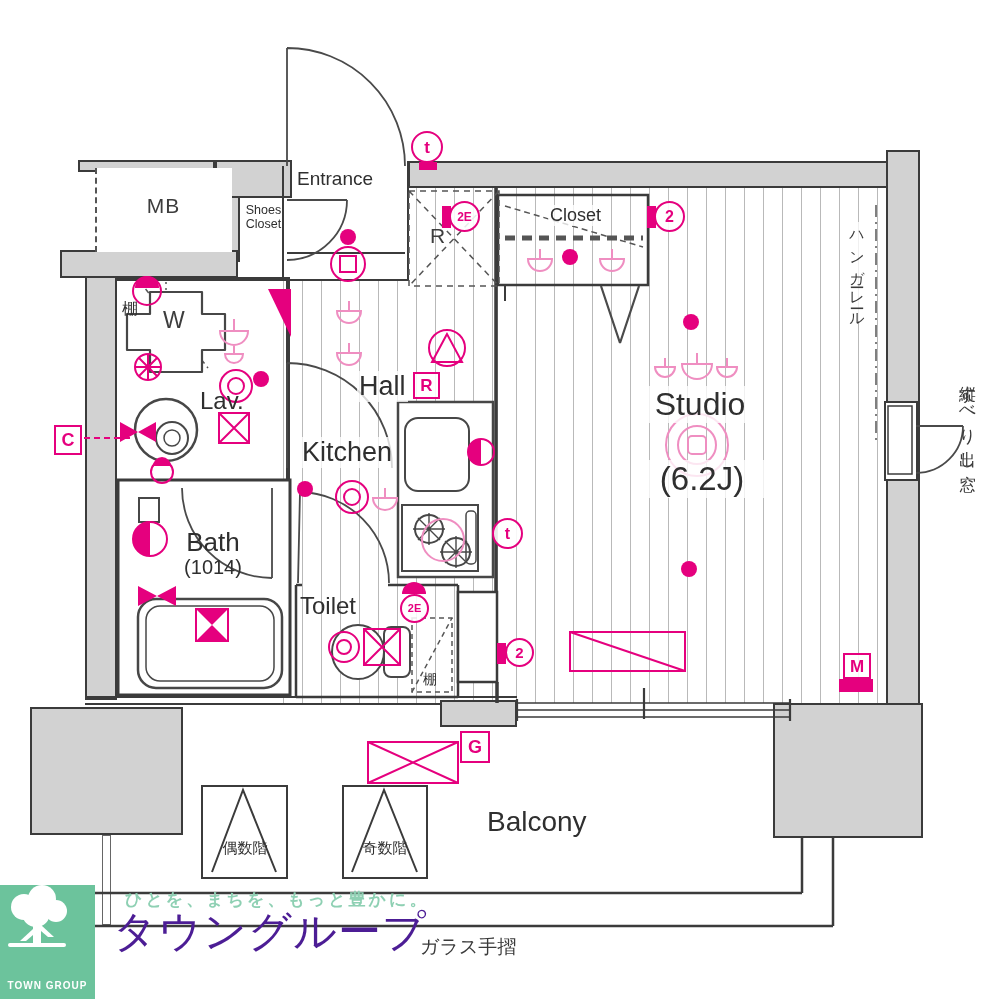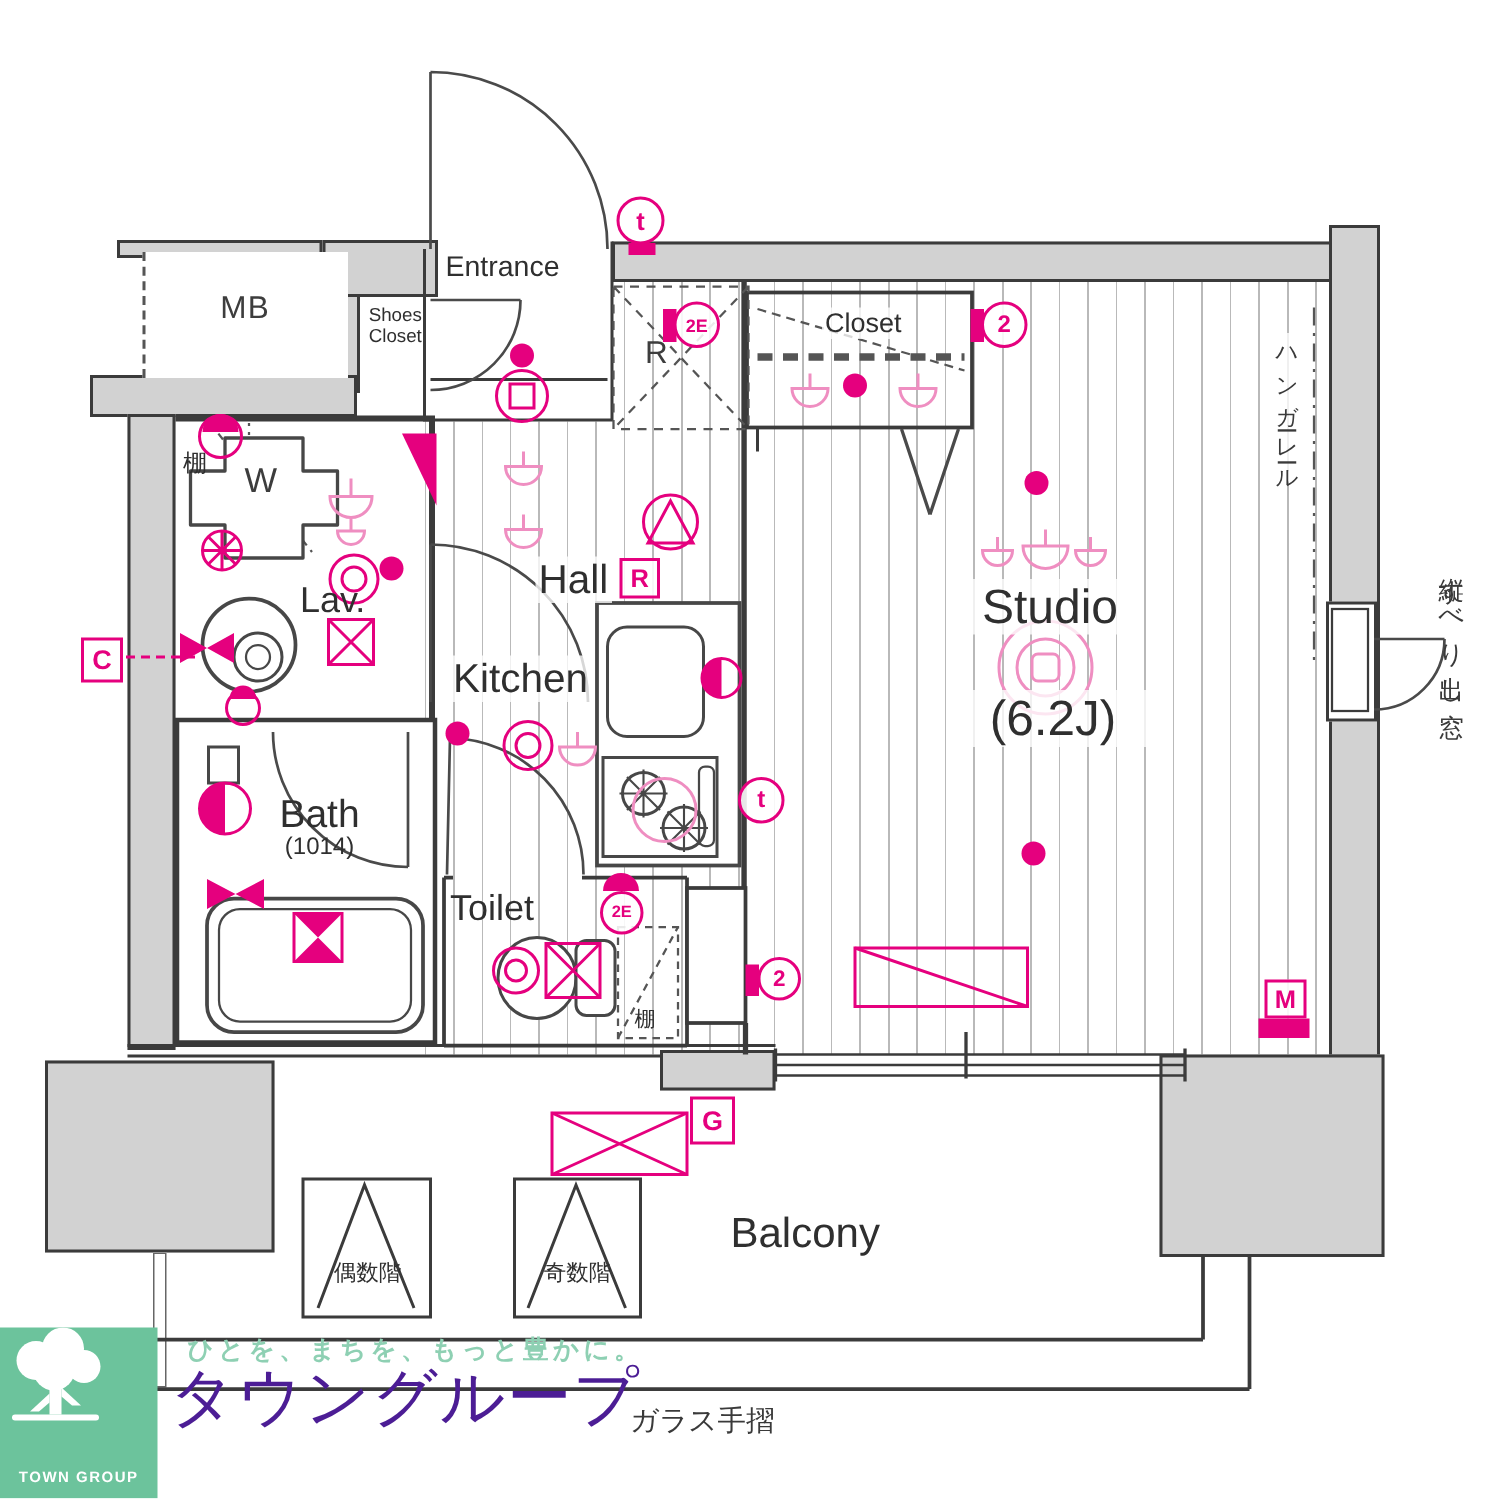--- a/index.html
+++ b/index.html
@@ -10,21 +10,21 @@
   .wall{position:absolute;background:#d2d2d2;border:2px solid #3b3b3b;box-sizing:border-box;}
   .whitebox{position:absolute;background:#fff;box-sizing:border-box;}
   .lbl{position:absolute;color:#2f2f2f;white-space:nowrap;}
   .halo{background:rgba(255,255,255,.78);padding:0 2px;}
   .vtext{writing-mode:vertical-rl;letter-spacing:2px;}
   .marker{position:absolute;display:flex;align-items:center;justify-content:center;
           color:#e5007e;border:2px solid #e5007e;background:rgba(255,255,255,.88);
           font-weight:bold;box-sizing:border-box;line-height:1;}
   .round{border-radius:50%;}
   svg{position:absolute;left:0;top:0;}
-  #footer-logo-box{position:absolute;left:0;top:885px;width:105px;height:114px;background:#6cc39c;
+  #footer-logo-box{position:absolute;left:0;top:885px;width:95px;height:114px;background:#6cc39c;
        display:flex;flex-direction:column;align-items:center;justify-content:flex-end;}
   #footer-logo-box .tg{color:#fff;font-size:10px;font-weight:bold;letter-spacing:1px;margin-bottom:8px;}
   .tagline{position:absolute;left:125px;top:888px;font-size:17px;font-weight:bold;
            color:#8ed0b3;letter-spacing:3px;}
   .brand{position:absolute;left:113px;top:903px;font-size:43px;font-weight:normal;
          color:#4c1d95;letter-spacing:1px;}
 </style>
 </head>
 <body>
 
@@ -210,21 +210,21 @@
   <div class="lbl" style="left:240px;top:203px;width:47px;text-align:center;font-size:12.5px;line-height:1.15;">
     <span>Shoes</span><br>
     <span>Closet</span>
   </div>
   <div class="lbl halo" style="left:548px;top:205px;font-size:18px;">Closet</div>
   <div class="lbl" style="left:430px;top:224px;font-size:21px;color:#3d3d3d;">R</div>
   <div class="lbl halo" style="left:357px;top:327px;font-size:27px;margin-top:44px;">Hall</div>
   <div class="lbl halo" style="left:300px;top:437px;font-size:27px;">Kitchen</div>
   <div class="lbl" style="left:200px;top:387px;font-size:24px;">Lav.</div>
   <div class="lbl" style="left:168px;top:527px;width:90px;text-align:center;font-size:26px;">Bath</div>
-  <div class="lbl" style="left:160px;top:556px;width:106px;text-align:center;font-size:16px;">(1014)</div>
+  <div class="lbl" style="left:160px;top:556px;width:106px;text-align:center;font-size:20px;">(1014)</div>
   <div class="lbl" style="left:300px;top:592px;font-size:24px;text-align:right;">Toilet</div>
   <div class="lbl halo" style="left:638px;top:386px;width:120px;text-align:center;font-size:32px;">Studio</div>
   <div class="lbl halo" style="left:640px;top:460px;width:120px;text-align:center;font-size:33px;">(6.2J)</div>
   <div class="lbl" style="left:443px;top:806px;font-size:28px;margin-left:44px;">Balcony</div>
   <div class="lbl halo vtext" style="left:845px;top:222px;font-size:15px;color:#3a3a3a;">ハンガーレール</div>
   <div class="lbl vtext" style="left:956px;top:372px;font-size:17px;color:#3a3a3a;">縦すべり出し窓</div>
   <div class="lbl" style="left:122px;top:299px;font-size:16px;">棚</div>
   <div class="lbl" style="left:423px;top:671px;font-size:14px;">棚</div>
   <div class="lbl" style="left:163px;top:307px;font-size:23px;color:#3d3d3d;">W</div>
   <div class="lbl" style="left:209px;top:839px;width:72px;text-align:center;font-size:15px;">偶数階</div>

